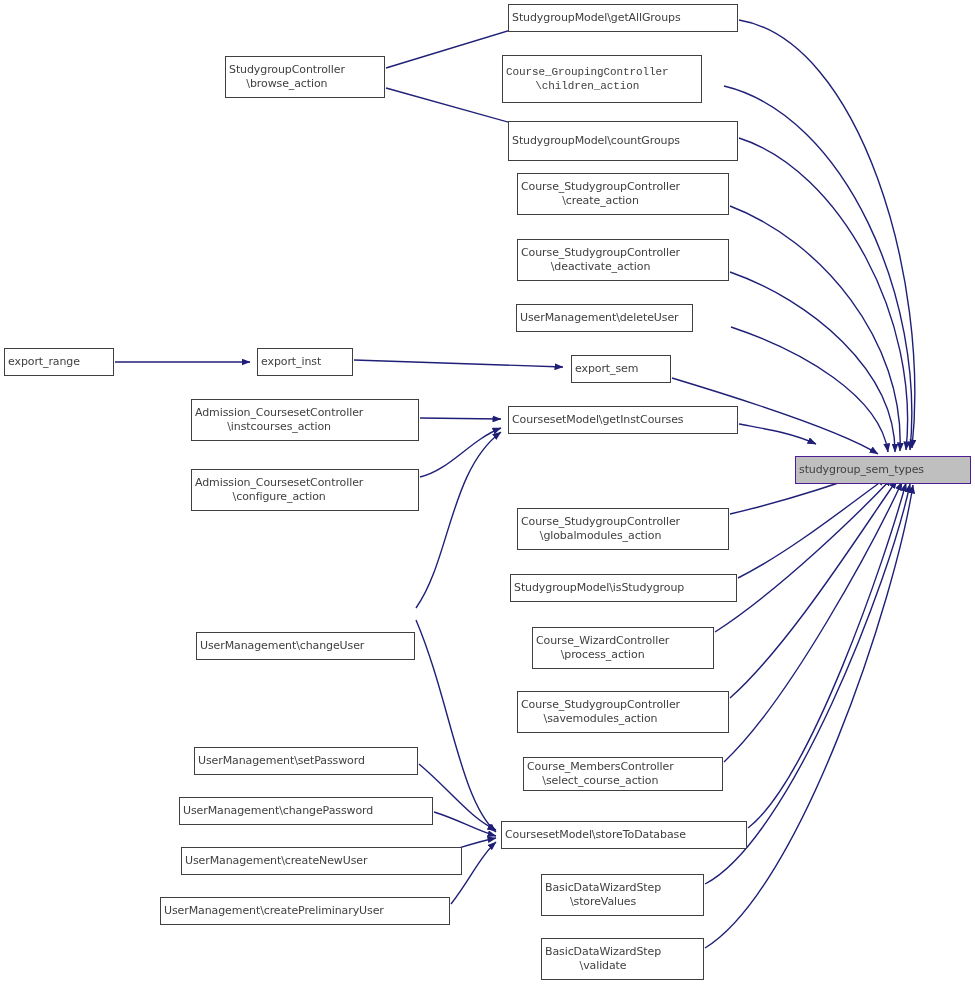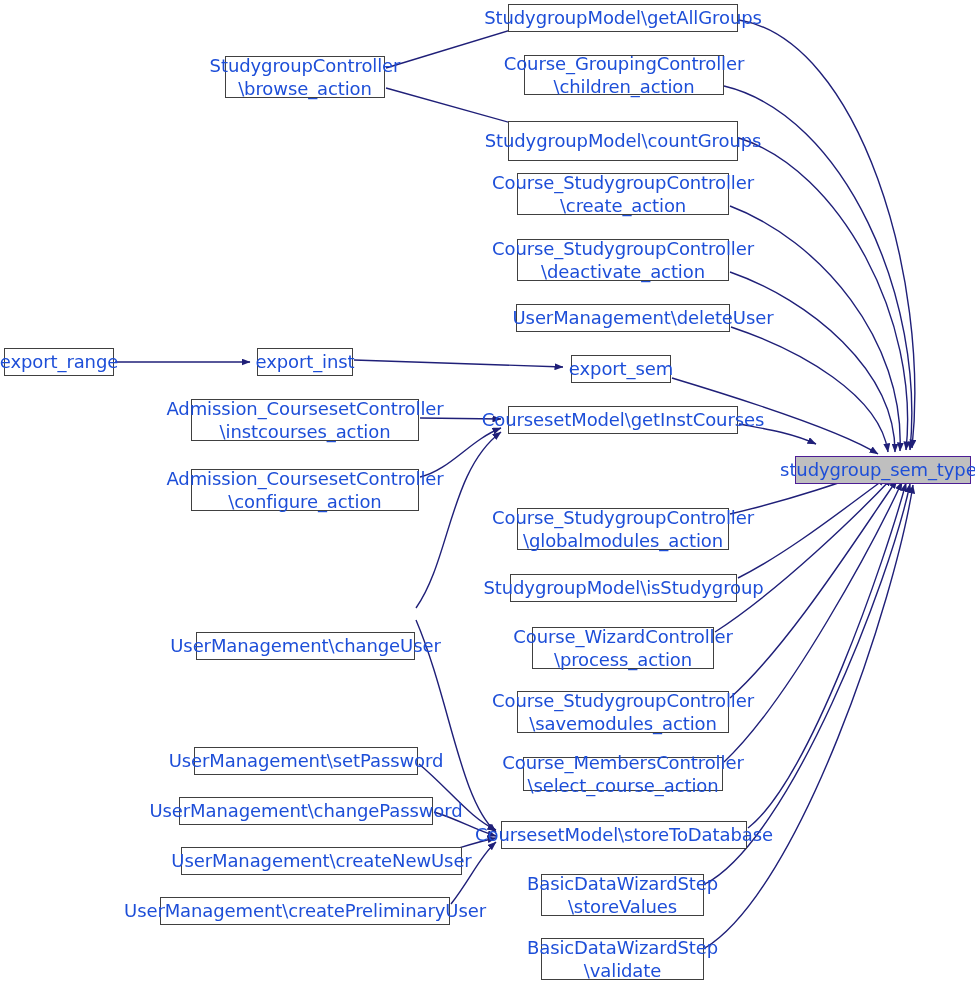--- a/index.html
+++ b/index.html
@@ -21,27 +21,27 @@
     top: 0;
     width: 975px;
     height: 986px;
     pointer-events: none;
   }
   .node {
     position: absolute;
     box-sizing: border-box;
     border: 1px solid #404040;
     background: #ffffff;
-    color: #1d4ed8;
-    font-size: 18px;
+    color: #404040;
+    font-size: 11px;
     line-height: 1.28;
     text-align: center;
     display: flex;
     align-items: center;
-    justify-content: center;
+    justify-content: flex-start;
     white-space: pre-line;
     letter-spacing: -0.1px;
     z-index: 5;
   }
   .node.highlight {
     background: #bfbfbf;
     border: 1px solid #4c1d95;
   }
   .node-label {
     display: block;
@@ -89,28 +89,28 @@
         <path d="M 748,828 C 810,780 885,560 906,483" fill="none" stroke="#1f1f78" stroke-width="1.4" marker-end="url(#arrowhead)"></path>
         <path d="M 705,884 C 790,840 890,580 910,484" fill="none" stroke="#1f1f78" stroke-width="1.4" marker-end="url(#arrowhead)"></path>
         <path d="M 705,948 C 800,890 895,600 913,485" fill="none" stroke="#1f1f78" stroke-width="1.4" marker-end="url(#arrowhead)"></path>
       </g>
   </svg>
 
   <div id="nodes-group">
       <div class="node" style="left: 508px; top: 4px; width: 230px; height: 28px;"><span class="node-label">StudygroupModel\getAllGroups</span></div>
       <div class="node" style="left: 225px; top: 56px; width: 160px; height: 42px;"><span class="node-label">StudygroupController
 \browse_action</span></div>
-      <div class="node" style="left: 524px; top: 55px; width: 200px; height: 40px;"><span class="node-label">Course_GroupingController
+      <div class="node" style="left: 502px; top: 55px; width: 200px; height: 48px; font-family: Liberation Mono, monospace;"><span class="node-label">Course_GroupingController
 \children_action</span></div>
       <div class="node" style="left: 508px; top: 121px; width: 230px; height: 40px;"><span class="node-label">StudygroupModel\countGroups</span></div>
       <div class="node" style="left: 517px; top: 173px; width: 212px; height: 42px;"><span class="node-label">Course_StudygroupController
 \create_action</span></div>
       <div class="node" style="left: 517px; top: 239px; width: 212px; height: 42px;"><span class="node-label">Course_StudygroupController
 \deactivate_action</span></div>
-      <div class="node" style="left: 516px; top: 304px; width: 214px; height: 28px; padding-left: 40px;"><span class="node-label">UserManagement\deleteUser</span></div>
+      <div class="node" style="left: 516px; top: 304px; width: 177px; height: 28px;"><span class="node-label">UserManagement\deleteUser</span></div>
       <div class="node" style="left: 4px; top: 348px; width: 110px; height: 28px;"><span class="node-label">export_range</span></div>
       <div class="node" style="left: 257px; top: 348px; width: 96px; height: 28px;"><span class="node-label">export_inst</span></div>
       <div class="node" style="left: 571px; top: 355px; width: 100px; height: 28px;"><span class="node-label">export_sem</span></div>
       <div class="node" style="left: 191px; top: 399px; width: 228px; height: 42px;"><span class="node-label">Admission_CoursesetController
 \instcourses_action</span></div>
       <div class="node" style="left: 508px; top: 406px; width: 230px; height: 28px;"><span class="node-label">CoursesetModel\getInstCourses</span></div>
       <div class="node highlight" style="left: 795px; top: 456px; width: 176px; height: 28px;"><span class="node-label">studygroup_sem_types</span></div>
       <div class="node" style="left: 191px; top: 469px; width: 228px; height: 42px;"><span class="node-label">Admission_CoursesetController
 \configure_action</span></div>
       <div class="node" style="left: 517px; top: 508px; width: 212px; height: 42px;"><span class="node-label">Course_StudygroupController

